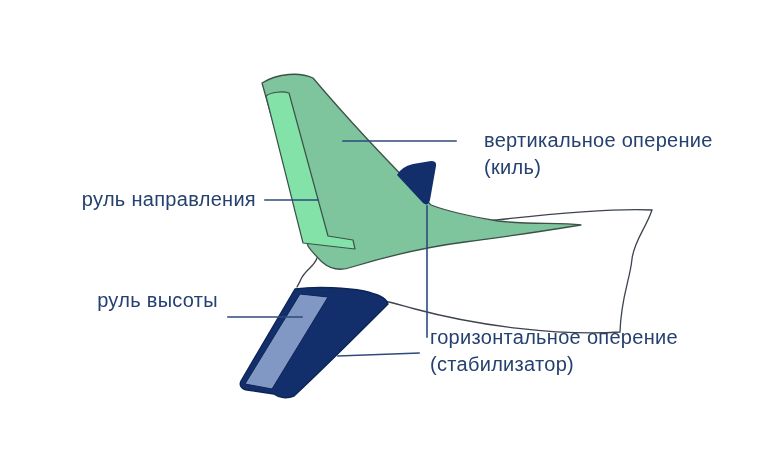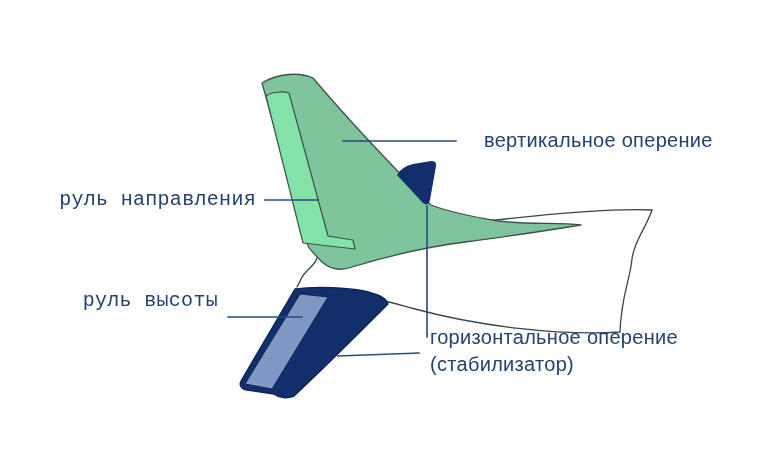--- a/index.html
+++ b/index.html
@@ -1,21 +1,21 @@
 <!DOCTYPE html>
 <html><head>
 <meta charset="utf-8">
 <style>
   html,body{margin:0;padding:0;background:#ffffff;}
   #stage{position:relative;width:780px;height:455px;background:#ffffff;overflow:hidden;
          font-family:"Liberation Sans", sans-serif;}
   #diagram-svg{position:absolute;left:0;top:0;}
   .lbl{position:absolute;font-size:20px;line-height:27px;font-weight:500;
        letter-spacing:.3px;color:#25416f;white-space:nowrap;}
-  .lbl.right{text-align:right;font-family:Liberation Mono, monospace;}
+  .lbl.right{text-align:right;}
 </style>
 </head>
 <body>
 
 <div id="stage">
 
   <svg id="diagram-svg" width="780" height="455" viewBox="0 0 780 455">
 
     <g fill="none" stroke="#3c434d" stroke-width="1.3" stroke-linecap="round">
       <path d="M 487,221 C 540,215 612,208 652,210
@@ -65,20 +65,21 @@
       <line x1="228" y1="317" x2="302" y2="317"></line>
       <line x1="338" y1="356" x2="419" y2="353"></line>
       <line x1="427" y1="206" x2="427" y2="337"></line>
     </g>
   </svg>
 
   <div class="lbl right" style="right:524px;top:186px;">руль направления</div>
 
   <div class="lbl" style="left:468px;top:127px;margin-left:16px;">
     <div>вертикальное оперение</div>
+    <div>(киль)</div>
   </div>
 
   <div class="lbl right" style="right:562px;top:287px;">руль высоты</div>
 
   <div class="lbl" style="left:430px;top:324px;">
     <div>горизонтальное оперение</div>
     <div>(стабилизатор)</div>
   </div>
 
 </div>

